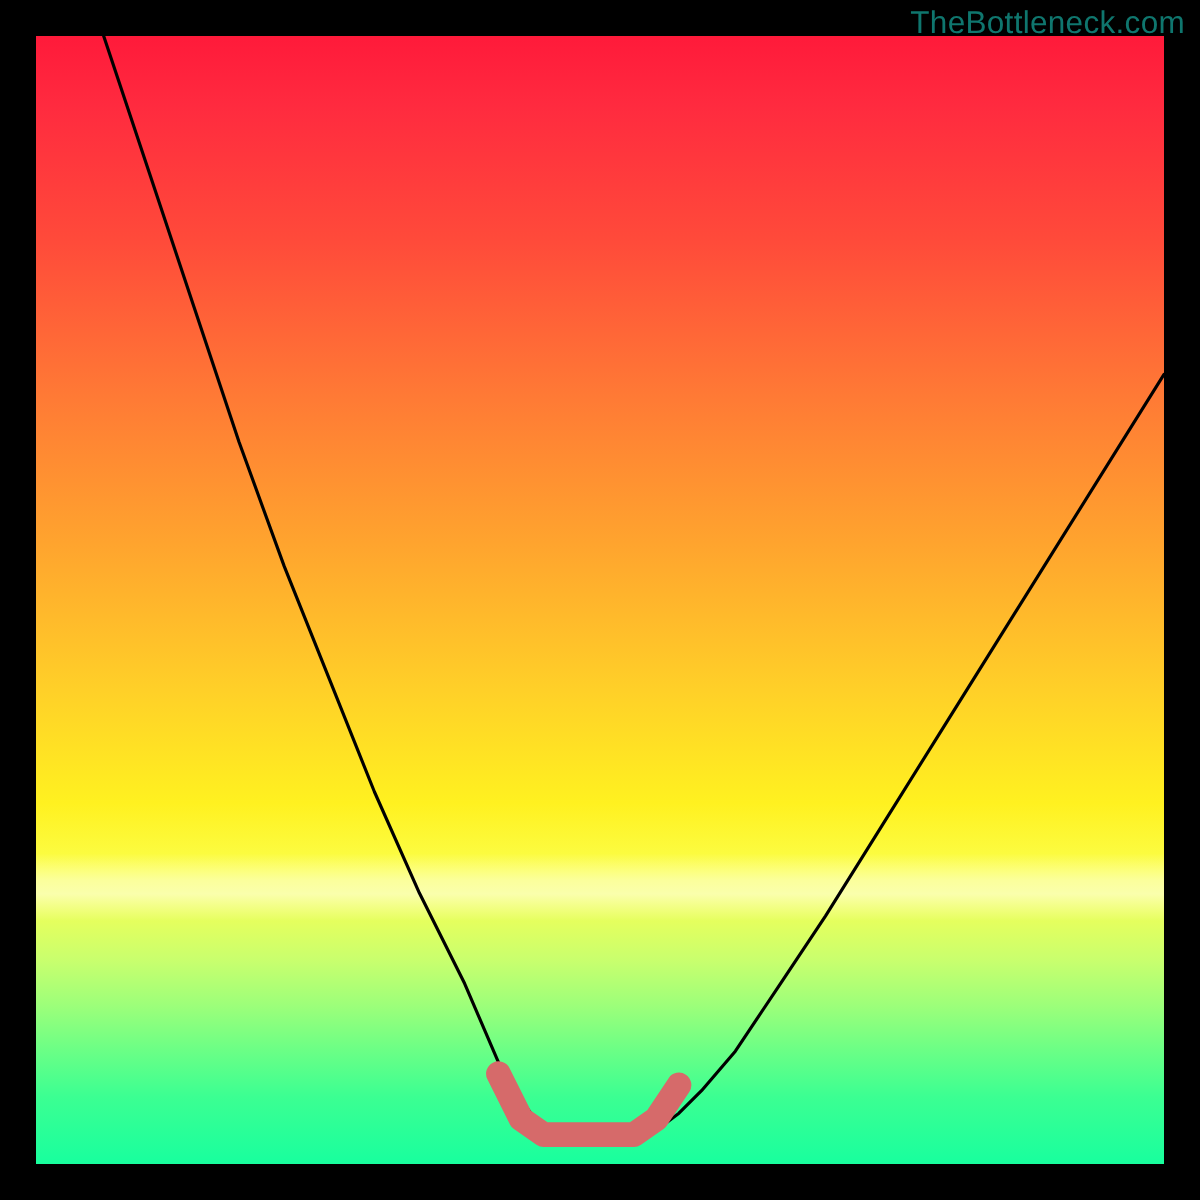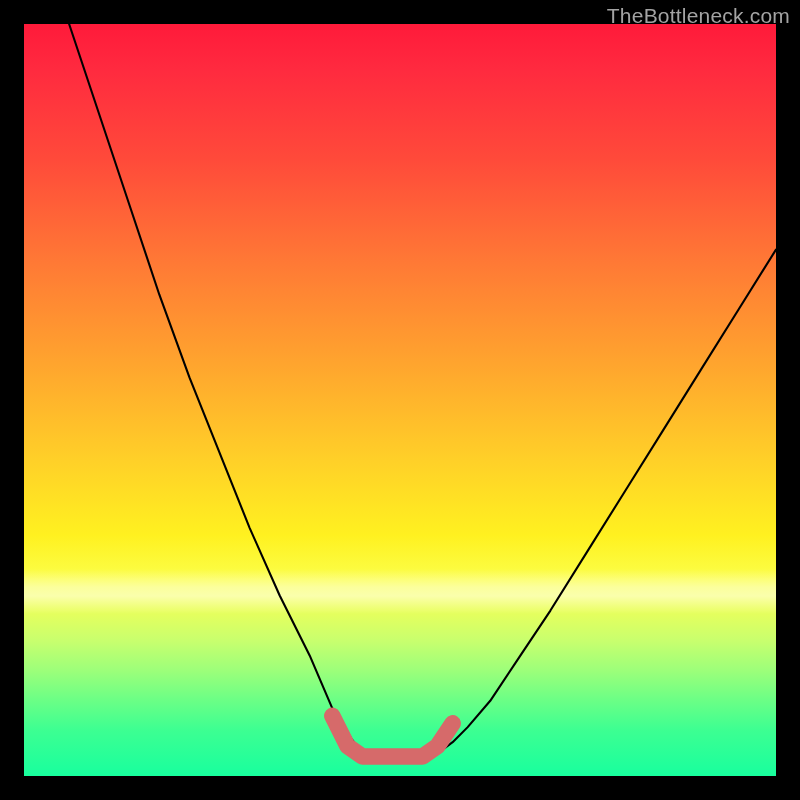--- a/index.html
+++ b/index.html
@@ -55,21 +55,21 @@
       rgba(255,255,220,0.55) 40%,
       rgba(255,255,220,0.65) 60%,
       rgba(255,255,255,0.0) 100%
     );
     pointer-events: none;
   }
   .watermark {
     position: absolute;
     top: 4px;
     right: 10px;
-    color: #a3a3a3;
+    color: #0f766e;
     font-size: 21px;
     font-weight: 500;
     letter-spacing: 0.2px;
     pointer-events: none;
   }
   svg.curves {
     position: absolute;
     left: 0;
     top: 0;
     width: 100%;

